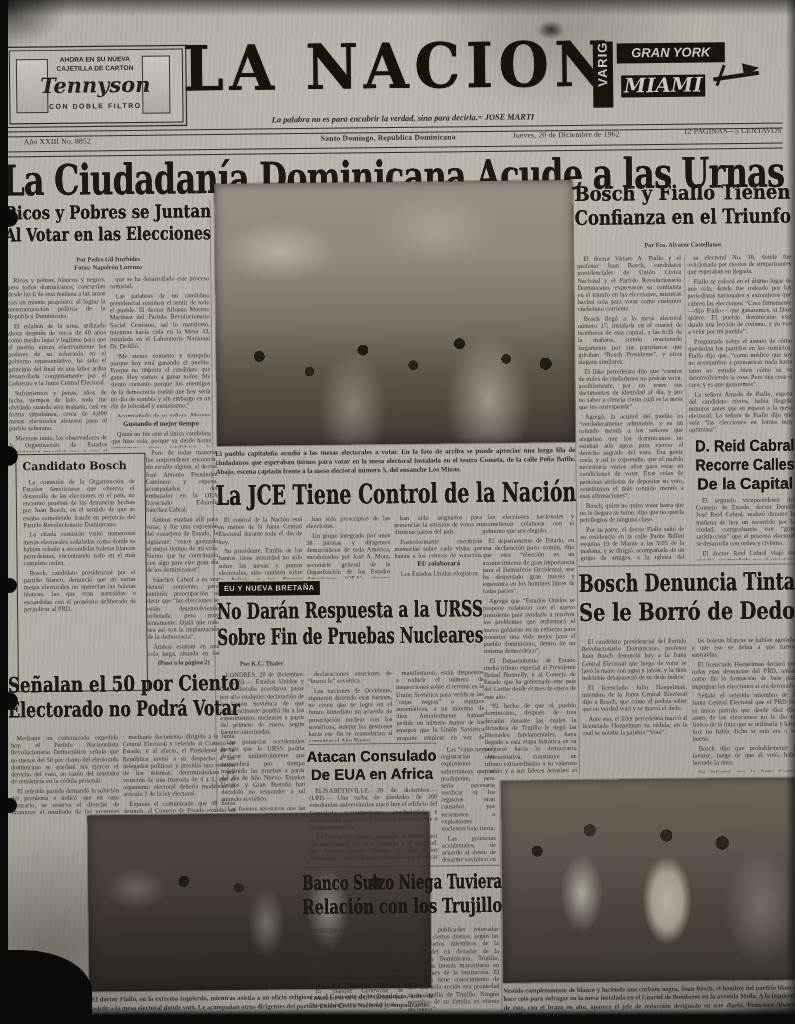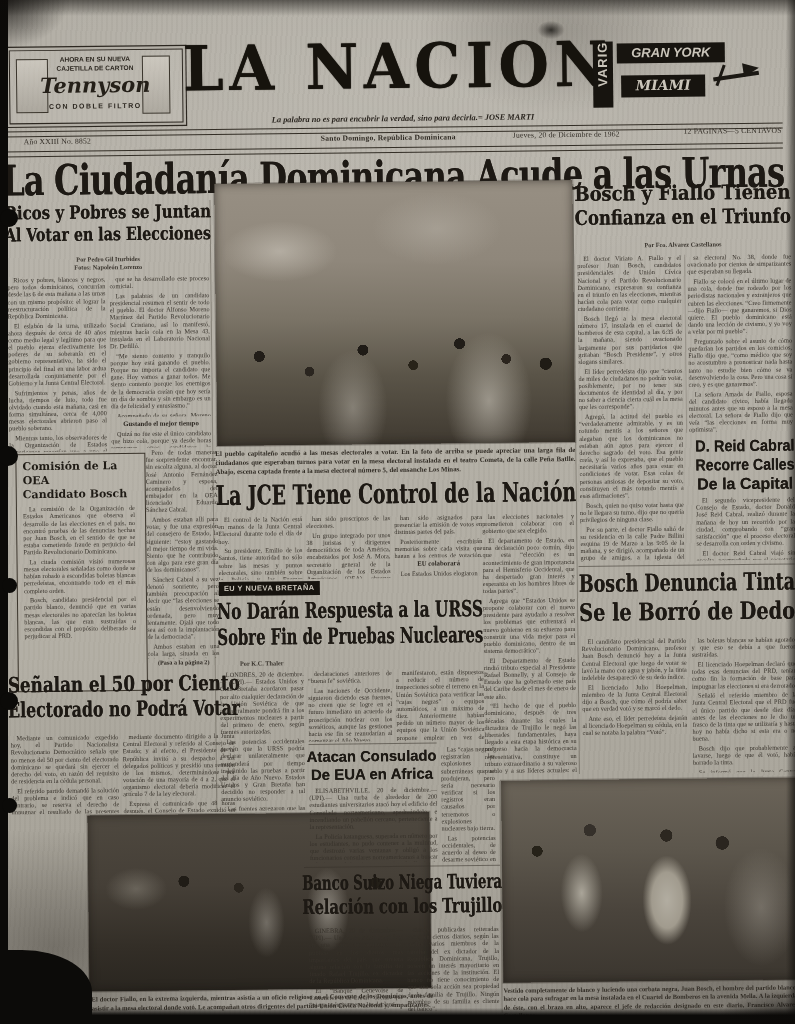--- a/index.html
+++ b/index.html
@@ -70,21 +70,21 @@
     <div id="masthead"><span class="shrink" style="transform-origin: 0px 50%; transform: scaleX(0.932755);">LA NACION</span></div>
     <div id="tagline"><span class="shrink">La palabra no es para encubrir la verdad, sino  para decirla.= JOSE MARTI</span></div>
 
     <div id="varig">
       <div class="blackbox" style="left:2px;top:6px;width:20px;height:66px;font-family:'Liberation Sans',sans-serif;font-weight:bold;font-size:13px;letter-spacing:1px;">
         <span style="display:inline-block;writing-mode:vertical-rl;transform:rotate(180deg);line-height:20px;">VARIG</span>
       </div>
       <div class="blackbox" style="left:26px;top:8px;width:108px;height:20px;font-family:'Liberation Sans',sans-serif;font-weight:bold;font-style:italic;font-size:13px;line-height:20px;">
         <span class="shrink">GRAN YORK</span>
       </div>
-      <div class="blackbox" style="left:30px;top:40px;width:84px;height:22px;font-family:'DejaVu Serif',serif;font-weight:bold;font-style:italic;font-size:14px;line-height:21px;">
+      <div class="blackbox" style="left:30px;top:40px;width:84px;height:22px;font-family:'DejaVu Serif',serif;font-weight:bold;font-style:italic;font-size:20px;line-height:21px;">
         <span class="shrink">MIAMI</span>
       </div>
       <div class="abs" style="left:118px;top:18px;width:56px;height:46px;">
         <div class="abs" style="left:4px;top:22px;width:46px;height:4px;background:#1b1813;transform:rotate(-8deg);"></div>
         <div class="abs" style="left:34px;top:10px;width:0;height:0;border-left:16px solid #1b1813;border-top:7px solid transparent;border-bottom:7px solid transparent;transform:rotate(-8deg);"></div>
         <div class="abs" style="left:10px;top:12px;width:3px;height:22px;background:#1b1813;transform:rotate(20deg);"></div>
       </div>
     </div>
 
     <div class="hrule2" style="left:8px;top:127px;width:779px;"></div>
@@ -117,21 +117,20 @@
         <p class="para">“Me siento contento y tranquilo porque hoy está ganando el pueblo. Porque no importa el candidato que gane. Hoy vamos a ganar todos. Me siento contento porque los enemigos de la democracia creían que hoy sería un día de sombra y sin embargo es un día de felicidad y entusiasmo.”</p>
         <p class="para">Acompañado de su señora, Moreno Martínez accedió a que se le tomara una foto en la fila, pero dijo que no quería perder su puesto, como le pedía el repórter, para captar una instantánea junto a la urna. “Así es mejor” dijo el candidato del PRSC.</p>
       </div>
     <div class="subhead" style="left:112px;top:417px;width:100px;"><span>Gustando el mejor tiempo</span></div>
     <div class="col" style="left:112px;top:427px;width:100px;height:18px;">
         <p class="para">Quizá no fue este el único candidato que hizo cola, porque ya desde horas tempranas otros candidatos lo hicieron.</p>
       </div>
 
     <div class="oeabox" style="left:16px;top:450px;width:116px;height:226px;">
       <div style="font-family:'DejaVu Serif',serif;font-weight:bold;font-size:11px;line-height:1.25;color:#1f1b15;">
-        <div><span>Comisión de La OEA</span></div>
         <div><span>Candidato Bosch</span></div>
       </div>
       <div class="col" style="position:relative;left:0;top:4px;width:112px;height:168px;">
           <p class="para">La comisión de la Organización de Estados Americanos que observa el desarrollo de las elecciones en el país, no encontró pruebas de las denuncias hechas por Juan Bosch, en el sentido de que se estaba cometiendo fraude en perjuicio del Partido Revolucionario Dominicano.</p>
           <p class="para">La citada comisión visitó numerosas mesas electorales señaladas como donde se habían robado a escondidas boletas blancas perredeístas, encontrando todo en el más completo orden.</p>
           <p class="para">Bosch, candidato presidencial por el partido blanco, denunció que en varias mesas electorales no aparecían las boletas blancas, las que eran sustraídas o escondidas con el propósito deliberado de perjudicar al PRD.</p>
         </div>
     </div>
 
     <div class="col" style="left:146px;top:446px;width:72px;height:210px;">
@@ -288,21 +287,21 @@
       </div>
 
     <div class="hrule" style="left:578px;top:568px;width:216px;"></div>
     <div class="hl" style="left:578px;top:572px;width:216px;font-size:24px;">
       <div><span class="shrink" style="transform-origin: 0px 50%; transform: scaleX(0.727273);">Bosch Denuncia Tinta</span></div>
       <div><span class="shrink" style="transform-origin: 0px 50%; transform: scaleX(0.802974);">Se le Borró de Dedo</span></div>
     </div>
     <div class="col" style="left:580px;top:640px;width:105px;height:136px;">
         <p class="para">El candidato presidencial del Partido Revolucionario Dominicano, profesor Juan Bosch denunció hoy a la Junta Central Electoral que luego de votar se lavó la mano con agua y jabón, y la tinta indeleble desapareció de su dedo índice.</p>
         <p class="para">El licenciado Julio Hoepelman, miembro de la Junta Central Electoral dijo a Bosch, que cómo él podría saber que en verdad votó y se marcó el dedo.</p>
-        <p class="para">Ante eso, el líder perredeísta dejarán al licenciado Hoepelman su cédula, en la cual se notaba la palabra “Votó”.</p>
+        <p class="para">Ante eso, el líder perredeísta marcó al licenciado Hoepelman su cédula, en la cual se notaba la palabra “Votó”.</p>
       </div>
     <div class="col" style="left:690px;top:640px;width:105px;height:136px;">
         <p class="para">las boletas blancas se habían agotado, y que eso se debía a que fueron sustraídas.</p>
         <p class="para">El licenciado Hoepelman declaró que todas esas denuncias del PRD, tenían como fin la formación de base para impugnar las elecciones si era derrotado.</p>
         <p class="para">Señaló el referido miembro de la Junta Central Electoral que el PRD fue el único partido que desde diez días antes de las elecciones no le dio un frasco de la tinta que se utilizaría y hasta hoy no había dicho si esta era o no buena.</p>
         <p class="para">Bosch dijo que probablemente al lavarse, luego de que él votó, había borrado la tinta.</p>
         <p class="para">Se informó que la Junta Central Electoral enviaría un inspector a comprobar si en verdad la tinta desapareció. (Pasa a la página 2)</p>
       </div>
 
     <div class="photo" style="left:498px;top:782px;width:294px;height:202px;background:

